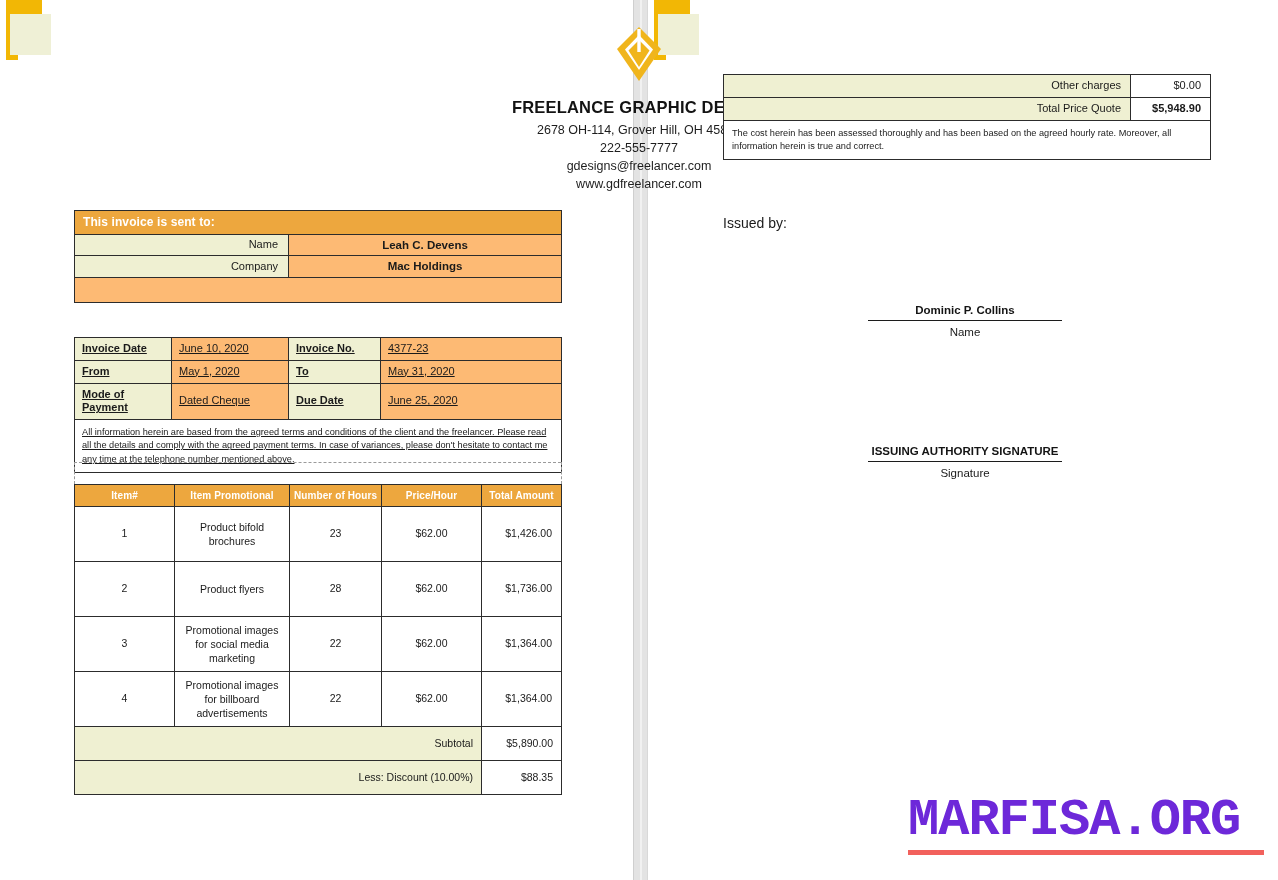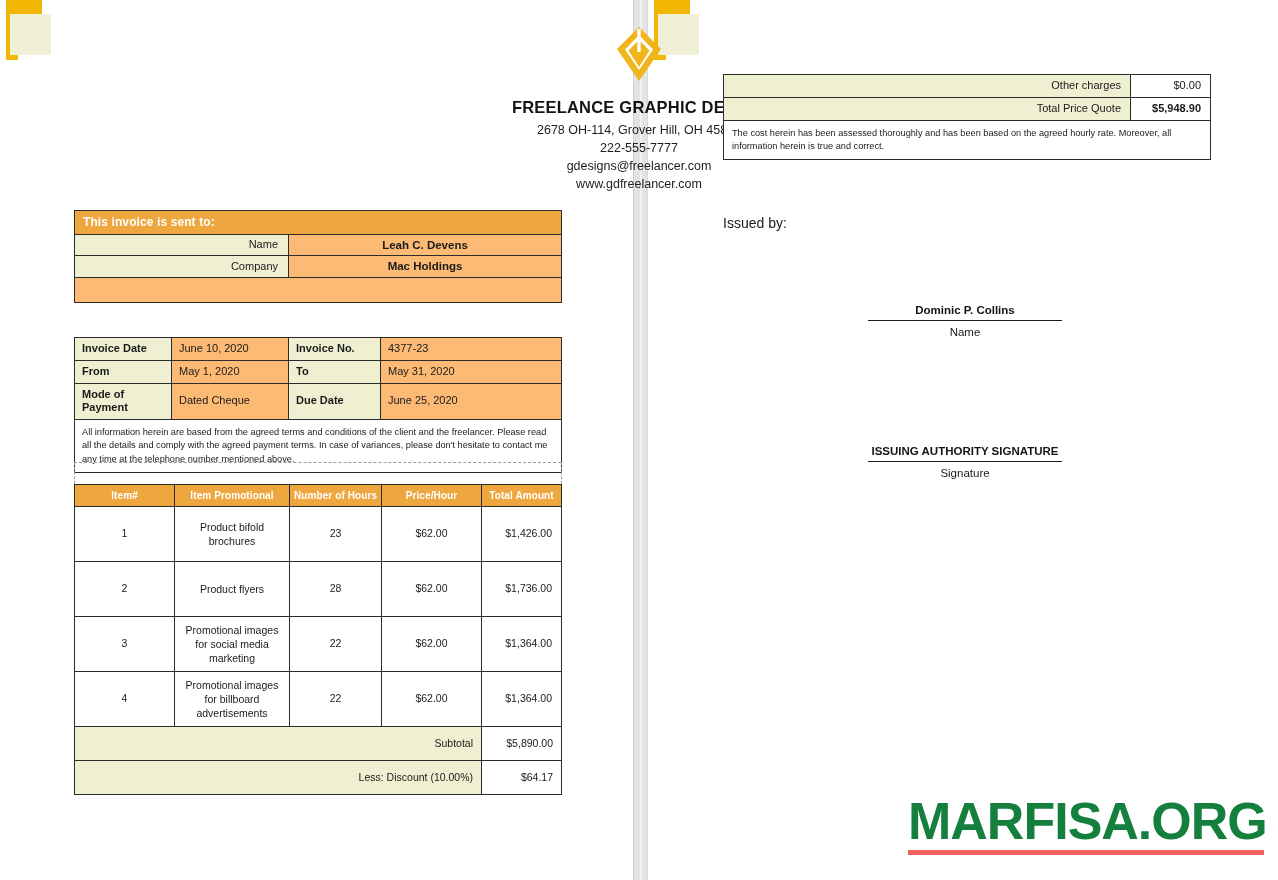--- a/index.html
+++ b/index.html
@@ -128,21 +128,21 @@
     padding-bottom: 0px;
   }
 
   
   #tbl-details {
     position: absolute;
     left: 74px;
     top: 337px;
     width: 487px;
   }
-  #tbl-details td { font-size: 11px; padding: 4px 7px; }
+  #tbl-details td { font-size: 11px; padding: 4px 7px; text-decoration: underline; }
   #tbl-details .k { font-weight: bold; background: #eff0d2; }
   #tbl-details .note-cell {
     font-size: 9.2px;
     line-height: 1.45;
     padding: 6px 7px;
     text-align: left;
     background: #ffffff;
   }
 
   
@@ -261,24 +261,24 @@
   
   #watermark {
     position: absolute;
     left: 908px;
     top: 795px;
     width: 356px;
   }
   #watermark-text {
     font-size: 52px;
     font-weight: bold;
-    color: #15803d;
+    color: #6d28d9;
     letter-spacing: -1px;
     line-height: 1;
-    font-family: Liberation Sans, sans-serif;
+    font-family: Liberation Mono, monospace;
   }
   #watermark-rule {
     margin-top: 3px;
     height: 5px;
     background: #f2615c;
     width: 100%;
   }
 </style>
 </head>
 <body>
@@ -419,21 +419,21 @@
       <td>22</td>
       <td>$62.00</td>
       <td class="amt-right">$1,364.00</td>
     </tr>
     <tr class="sum">
       <td class="sum-label" colspan="4">Subtotal</td>
       <td class="sum-value">$5,890.00</td>
     </tr>
     <tr class="sum">
       <td class="sum-label" colspan="4">Less: Discount (10.00%)</td>
-      <td class="sum-value">$64.17</td>
+      <td class="sum-value">$88.35</td>
     </tr>
   </tbody>
 </table>
 
 <table class="inv" id="tbl-totals">
   <colgroup>
       <col style="width:407px">
       <col style="width:80px">
     </colgroup>
   <tbody>

